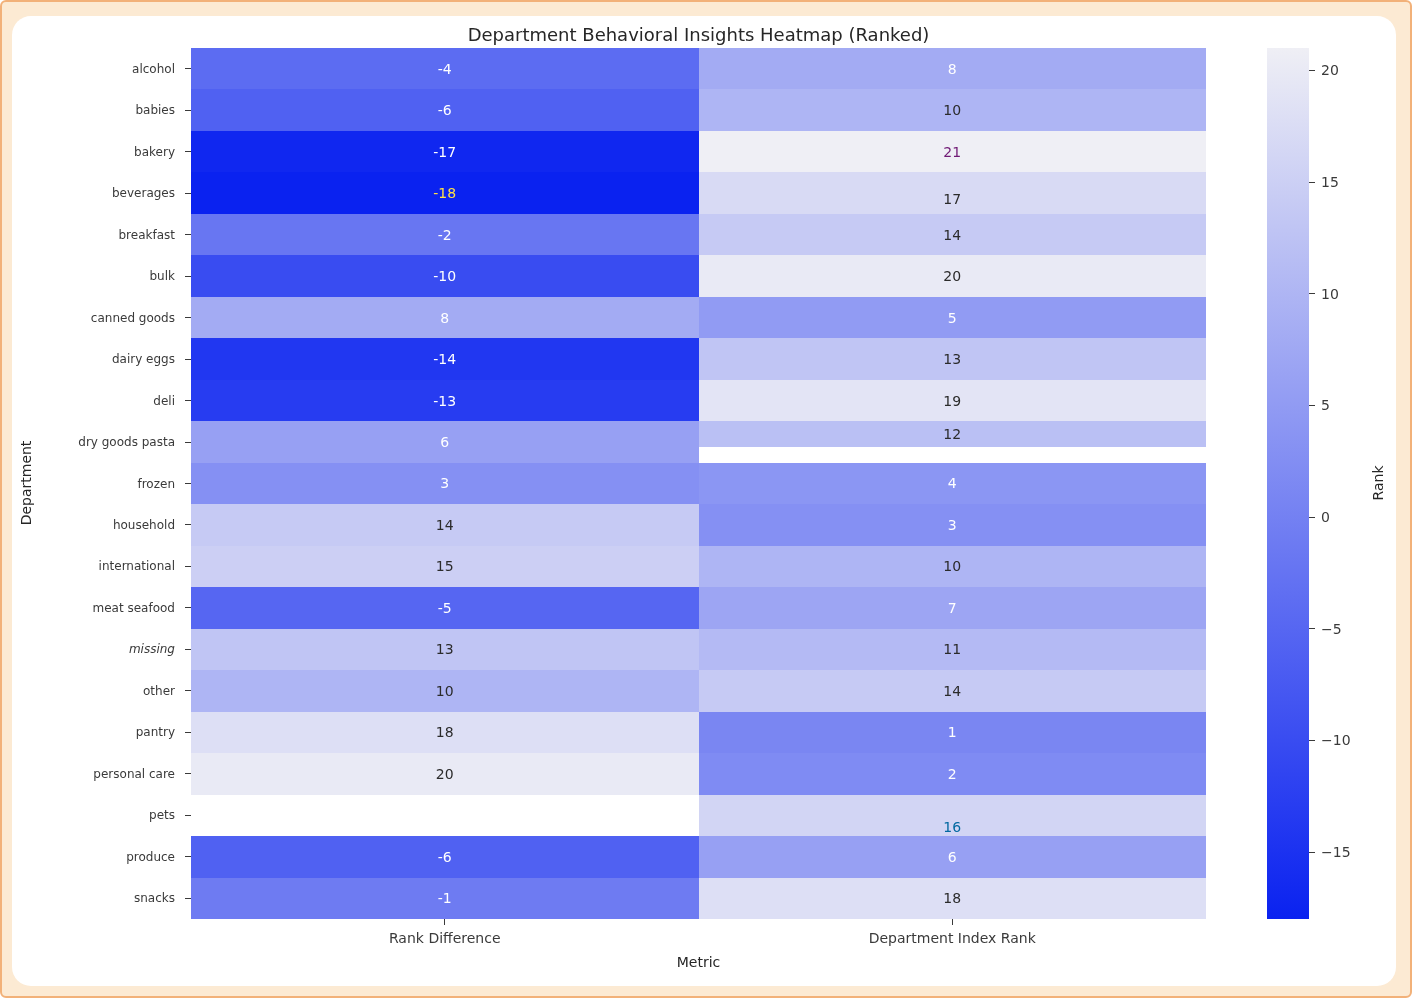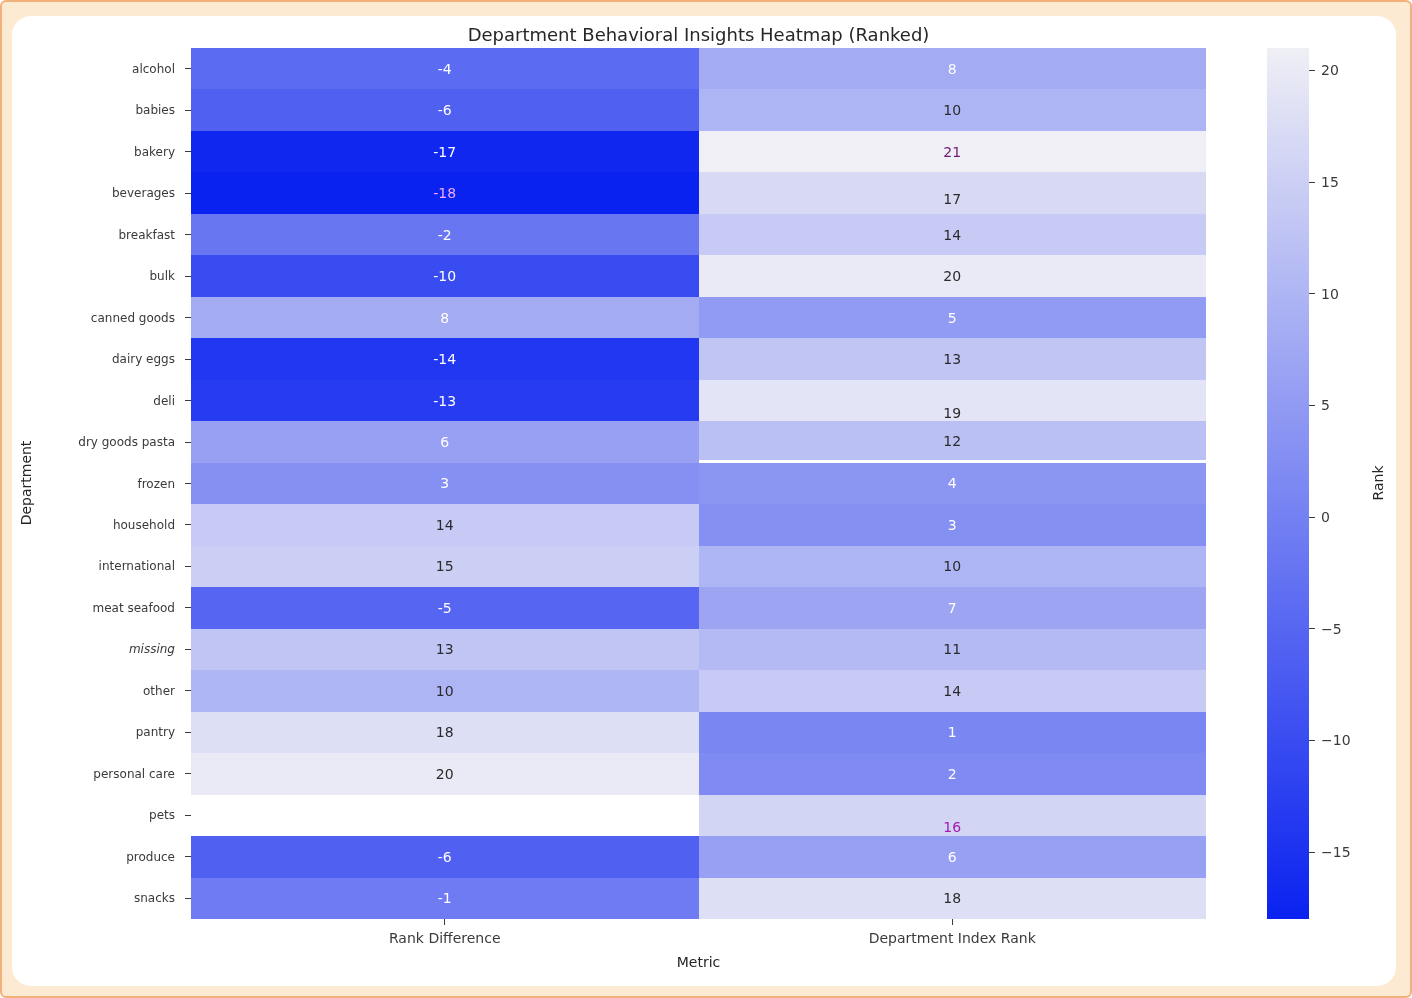--- a/index.html
+++ b/index.html
@@ -114,21 +114,21 @@
         <div class="cell" style="left: 507.5px; top: 41.4762px; width: 507.5px; height: 41.4762px; background: rgb(174, 181, 244);">
           <span style="color: rgb(43, 43, 43);">10</span>
         </div>
         <div class="cell" style="left: 0px; top: 82.9524px; width: 507.5px; height: 41.4762px; background: rgb(16, 39, 240);">
           <span style="color: rgb(255, 255, 255);">-17</span>
         </div>
         <div class="cell" style="left: 507.5px; top: 82.9524px; width: 507.5px; height: 41.4762px; background: rgb(239, 239, 245);">
           <span style="color: #701a75;">21</span>
         </div>
         <div class="cell" style="left: 0px; top: 124.429px; width: 507.5px; height: 41.4762px; background: rgb(10, 34, 240);">
-          <span style="color: #f0abfc; text-align: right;">-18</span>
+          <span style="color: #fde047; text-align: right;">-18</span>
         </div>
         <div class="cell" style="left: 507.5px; top: 124.429px; width: 507.5px; height: 53px; background: rgb(216, 218, 244);">
           <span style="color: rgb(43, 43, 43);">17</span>
         </div>
         <div class="cell" style="left: 0px; top: 165.905px; width: 507.5px; height: 41.4762px; background: rgb(104, 118, 242);">
           <span style="color: rgb(255, 255, 255);">-2</span>
         </div>
         <div class="cell" style="left: 507.5px; top: 165.905px; width: 507.5px; height: 41.4762px; background: rgb(198, 202, 244);">
           <span style="color: rgb(43, 43, 43);">14</span>
         </div>
@@ -146,27 +146,27 @@
         </div>
         <div class="cell" style="left: 0px; top: 290.333px; width: 507.5px; height: 41.4762px; background: rgb(33, 55, 241);">
           <span style="color: rgb(255, 255, 255);">-14</span>
         </div>
         <div class="cell" style="left: 507.5px; top: 290.333px; width: 507.5px; height: 41.4762px; background: rgb(192, 197, 244);">
           <span style="color: rgb(43, 43, 43);">13</span>
         </div>
         <div class="cell" style="left: 0px; top: 331.81px; width: 507.5px; height: 41.4762px; background: rgb(39, 60, 241);">
           <span style="color: rgb(255, 255, 255);">-13</span>
         </div>
-        <div class="cell" style="left: 507.5px; top: 331.81px; width: 507.5px; height: 41.4762px; background: rgb(227, 228, 245); align-items: flex-end;">
+        <div class="cell" style="left: 507.5px; top: 331.81px; width: 507.5px; height: 41.4762px; background: rgb(227, 228, 245);">
           <span style="color: rgb(43, 43, 43);">19</span>
         </div>
         <div class="cell" style="left: 0px; top: 373.286px; width: 507.5px; height: 41.4762px; background: rgb(151, 160, 243);">
           <span style="color: rgb(255, 255, 255);">6</span>
         </div>
-        <div class="cell" style="left: 507.5px; top: 373.286px; width: 507.5px; height: 39px; background: rgb(186, 192, 244);">
+        <div class="cell" style="left: 507.5px; top: 373.286px; width: 507.5px; height: 26px; background: rgb(186, 192, 244);">
           <span style="color: rgb(43, 43, 43);">12</span>
         </div>
         <div class="cell" style="left: 0px; top: 414.762px; width: 507.5px; height: 41.4762px; background: rgb(133, 144, 243);">
           <span style="color: rgb(255, 255, 255);">3</span>
         </div>
         <div class="cell" style="left: 507.5px; top: 414.762px; width: 507.5px; height: 41.4762px; background: rgb(139, 150, 243);">
           <span style="color: rgb(255, 255, 255);">4</span>
         </div>
         <div class="cell" style="left: 0px; top: 456.238px; width: 507.5px; height: 41.4762px; background: rgb(198, 202, 244);">
           <span style="color: rgb(43, 43, 43);">14</span>
@@ -204,21 +204,21 @@
         <div class="cell" style="left: 507.5px; top: 663.619px; width: 507.5px; height: 41.4762px; background: rgb(122, 134, 242);">
           <span style="color: rgb(255, 255, 255);">1</span>
         </div>
         <div class="cell" style="left: 0px; top: 705.095px; width: 507.5px; height: 41.4762px; background: rgb(233, 234, 245);">
           <span style="color: rgb(43, 43, 43);">20</span>
         </div>
         <div class="cell" style="left: 507.5px; top: 705.095px; width: 507.5px; height: 41.4762px; background: rgb(127, 139, 243);">
           <span style="color: rgb(255, 255, 255);">2</span>
         </div>
         <div class="cell" style="left: 507.5px; top: 746.571px; width: 507.5px; height: 41.4762px; background: rgb(210, 213, 244);">
-          <span style="color: #a21caf; margin-top: 24px;">16</span>
+          <span style="color: #0369a1; margin-top: 24px;">16</span>
         </div>
         <div class="cell" style="left: 0px; top: 788.048px; width: 507.5px; height: 41.4762px; background: rgb(80, 97, 242);">
           <span style="color: rgb(255, 255, 255);">-6</span>
         </div>
         <div class="cell" style="left: 507.5px; top: 788.048px; width: 507.5px; height: 41.4762px; background: rgb(151, 160, 243);">
           <span style="color: rgb(255, 255, 255);">6</span>
         </div>
         <div class="cell" style="left: 0px; top: 829.524px; width: 507.5px; height: 41.4762px; background: rgb(110, 123, 242);">
           <span style="color: rgb(255, 255, 255);">-1</span>
         </div>

